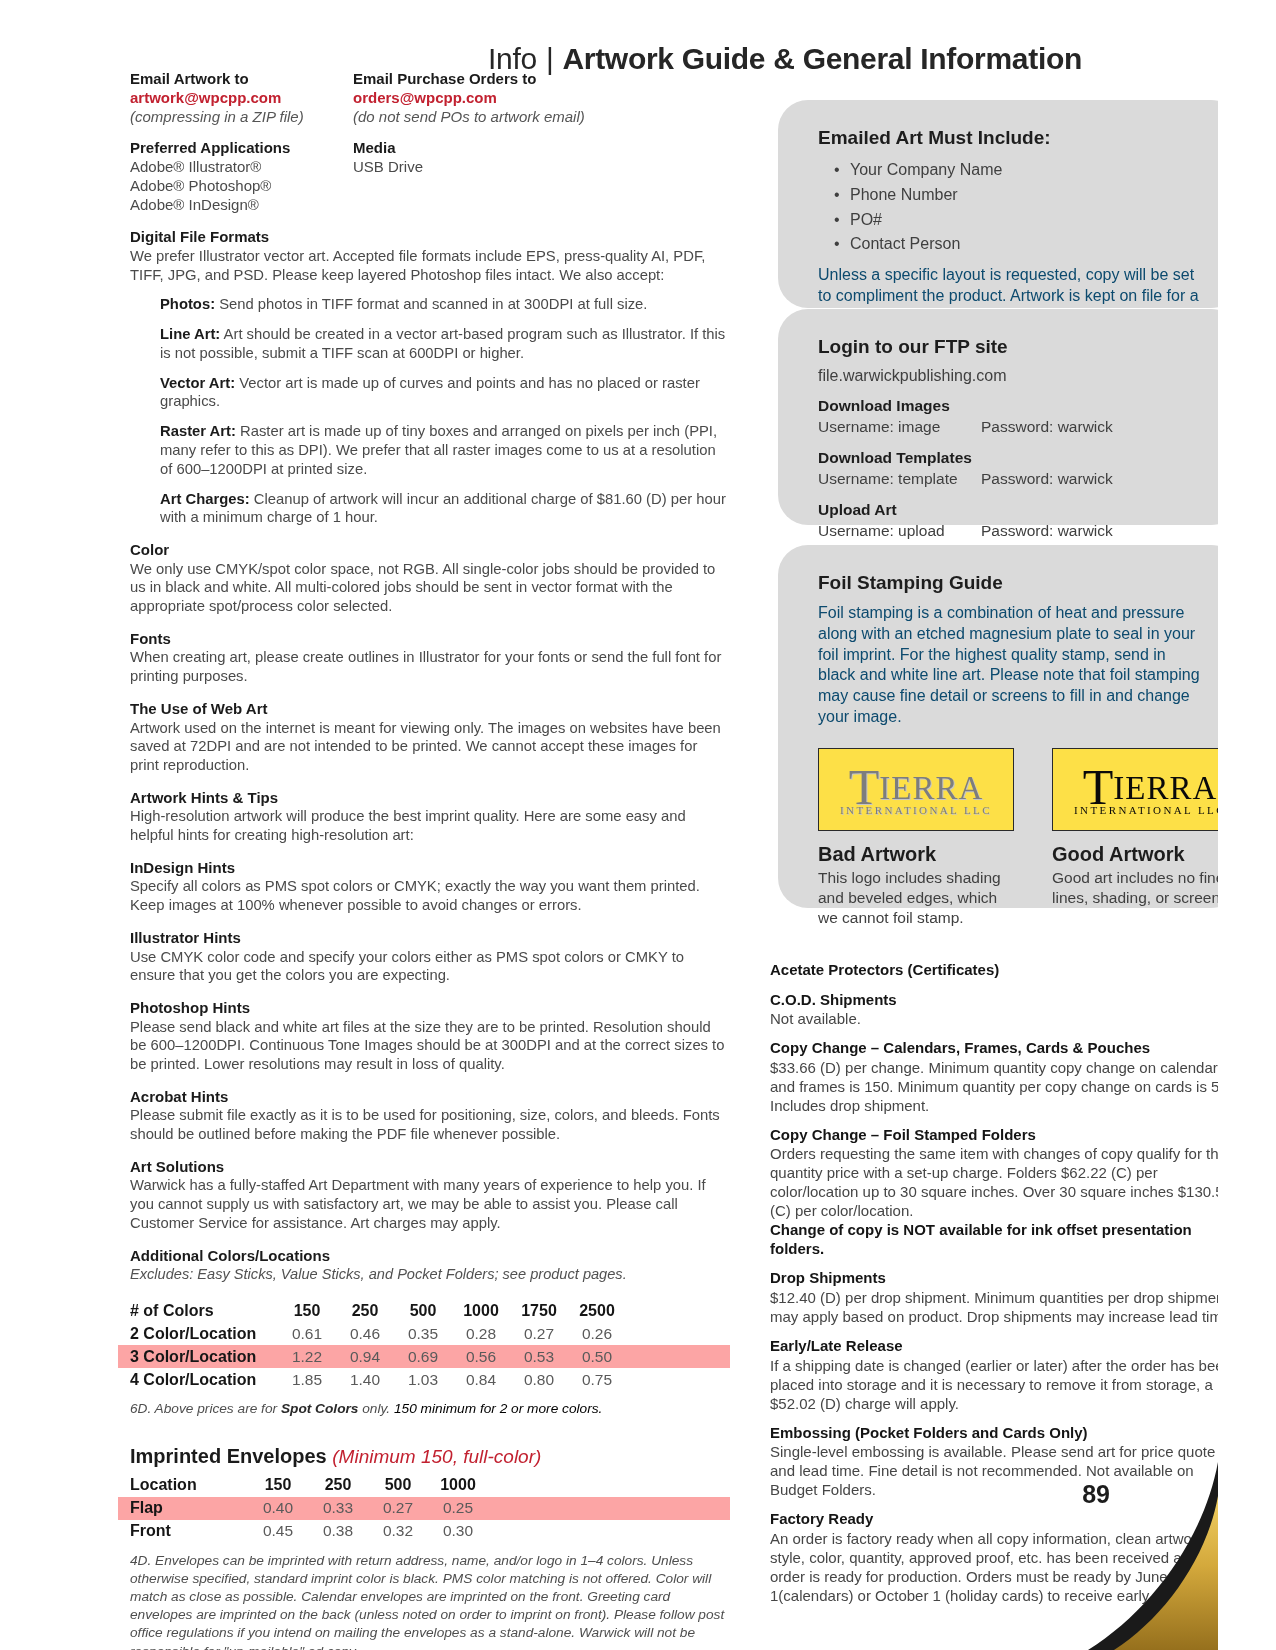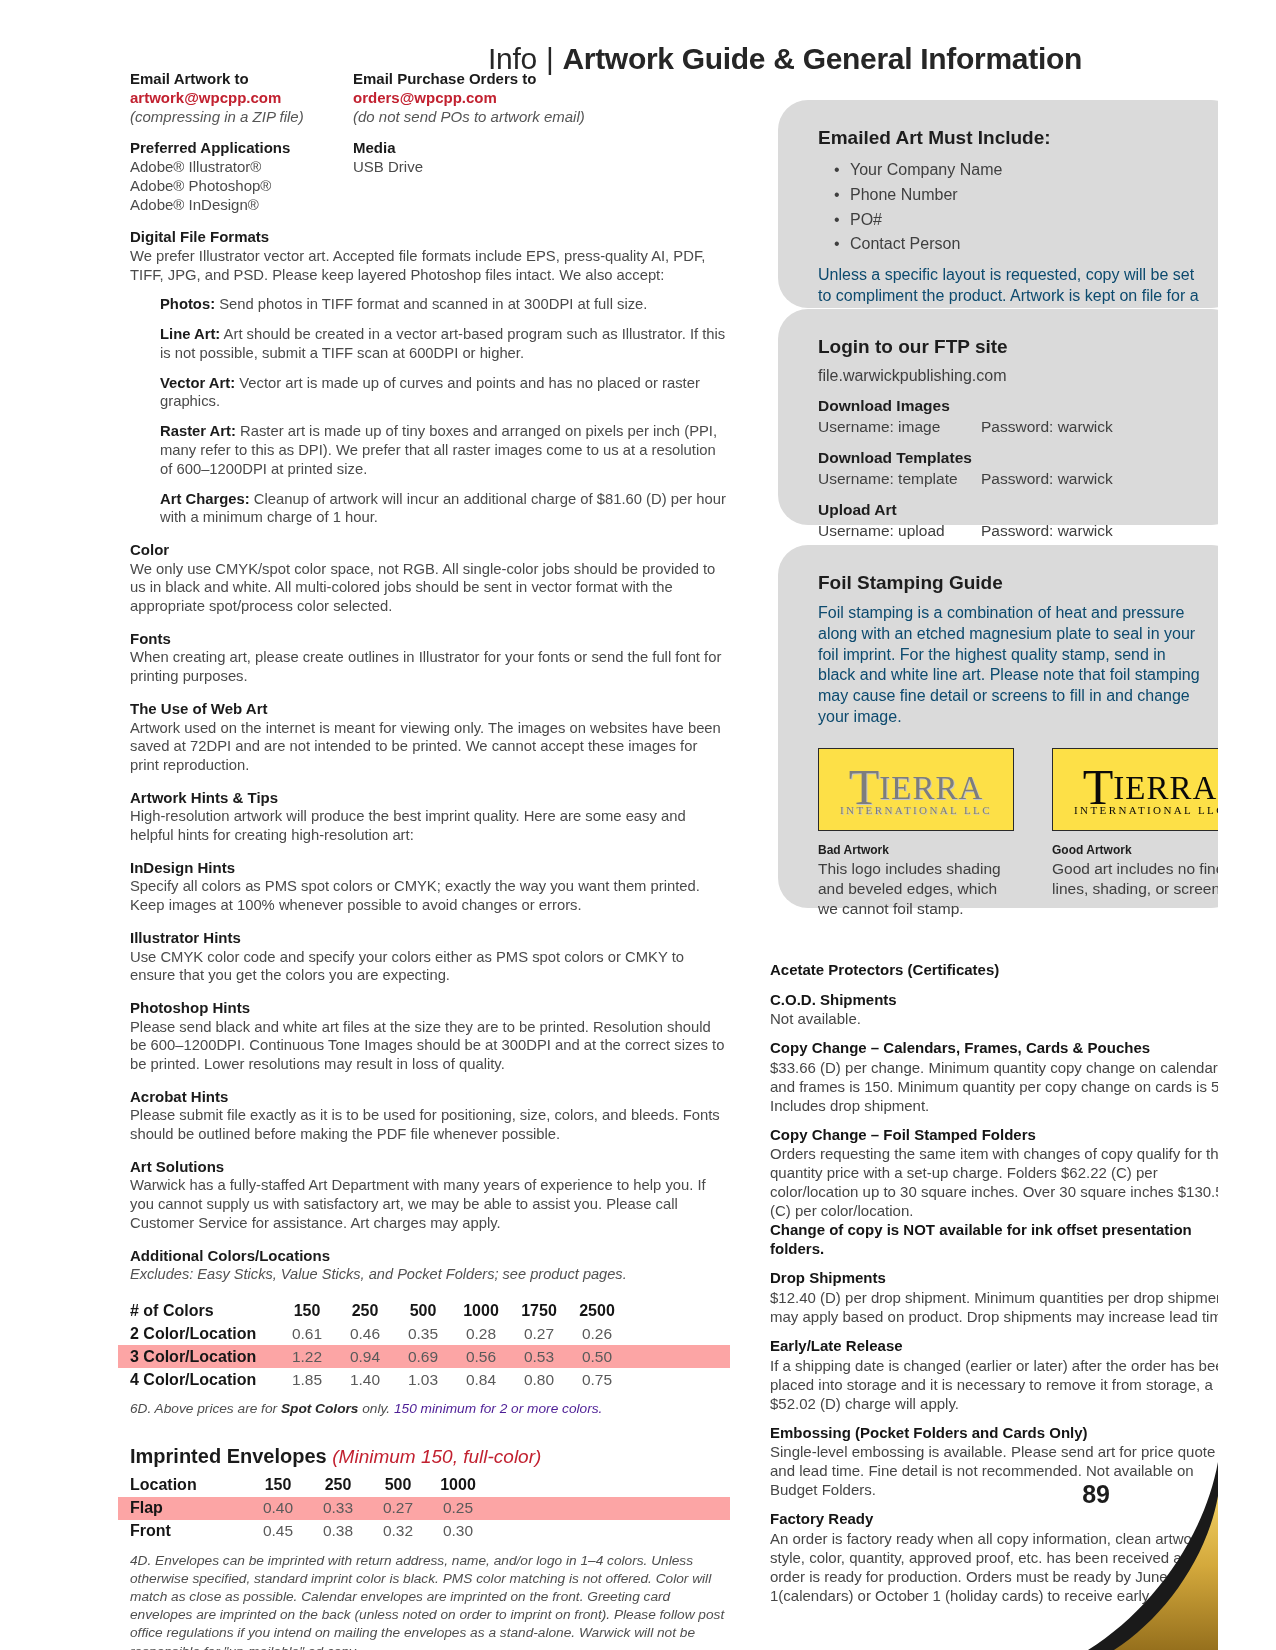--- a/index.html
+++ b/index.html
@@ -40,21 +40,21 @@
   .ptable .row { display:grid; grid-template-columns:148px repeat(6,58px); align-items:center; padding:2.5px 8px 2.5px 12px; margin-left:-12px; }
   .ptable.env .row { grid-template-columns:118px repeat(4,60px); }
   .ptable .row.head { font-weight:800; font-size:16px; color:#161616; }
   .ptable .row .lbl { font-weight:800; font-size:16px; color:#161616; }
   .ptable .row .val { font-size:15.5px; color:#5a5a5a; text-align:center; }
   .ptable .row.head span:not(:first-child) { text-align:center; }
   .ptable .row.highlight { background:#fca5a5; }
 
   .footnote { margin-top:9px; font-style:italic; font-size:13.7px; color:#4e4e4e; line-height:1.33; }
   .footnote .fbold { font-weight:800; color:#2a2a2a; }
-  .footnote .fred  { color:#4c1d95; }
+  .footnote .fred  { color:#000000; }
 
   .env-head { margin-top:26px; font-size:20px; }
   .env-head .eh-main { font-weight:800; color:#1b1b1b; }
   .env-head .eh-note { font-style:italic; color:#c22130; font-size:19px; }
 
   
   .gbox { position:absolute; left:720px; width:463px; background:#dadada; border-radius:30px; padding:27px 40px; }
   .gbox-h { font-weight:800; font-size:19px; color:#1d1d1d; margin-bottom:9px; }
   .gbox-body { font-size:16px; color:#0c4a6e; line-height:1.3; }
   .box-emailed { top:100px;  height:208px; }
@@ -74,21 +74,21 @@
   .logo-row { display:flex; gap:38px; margin-top:20px; }
   .logo-cell { width:196px; flex:none; }
   .foil-logo { width:196px; height:83px; background:#fde047; border:1.5px solid #2a2a2a;
                display:flex; flex-direction:column; align-items:center; justify-content:center;
                font-family:"Liberation Serif","DejaVu Serif",serif; }
   .logo-word { font-size:33px; letter-spacing:1px; line-height:0.8; white-space:nowrap; }
   .logo-t { font-size:50px; position:relative; top:5px; margin-right:-1px; }
   .logo-sub { font-size:11px; letter-spacing:2.4px; margin-top:2px; white-space:nowrap; }
   .foil-logo.bad  { color:#7d7d7d; text-shadow:1px 1px 0 #c6c6c6; }
   .foil-logo.good { color:#0a0a0a; }
-  .logo-title { font-weight:800; font-size:12px; color:#1d1d1d; margin-top:12px; }
+  .logo-title { font-weight:800; font-size:20px; color:#1d1d1d; margin-top:12px; }
   .logo-cap { font-size:15.5px; color:#3f3f3f; line-height:1.3; margin-top:2px; }
 
   
   .right-col { position:absolute; left:712px; top:960px; width:472px; }
   .rsec { margin-bottom:10px; }
   .rsec-h { font-weight:800; font-size:15px; color:#151515; line-height:1.3; }
   .rsec-b { font-size:15px; color:#464646; line-height:1.27; }
   .rbold-line { font-weight:800; font-size:15px; color:#151515; line-height:1.27; margin:-4px 0 10px 0; }
 
   

